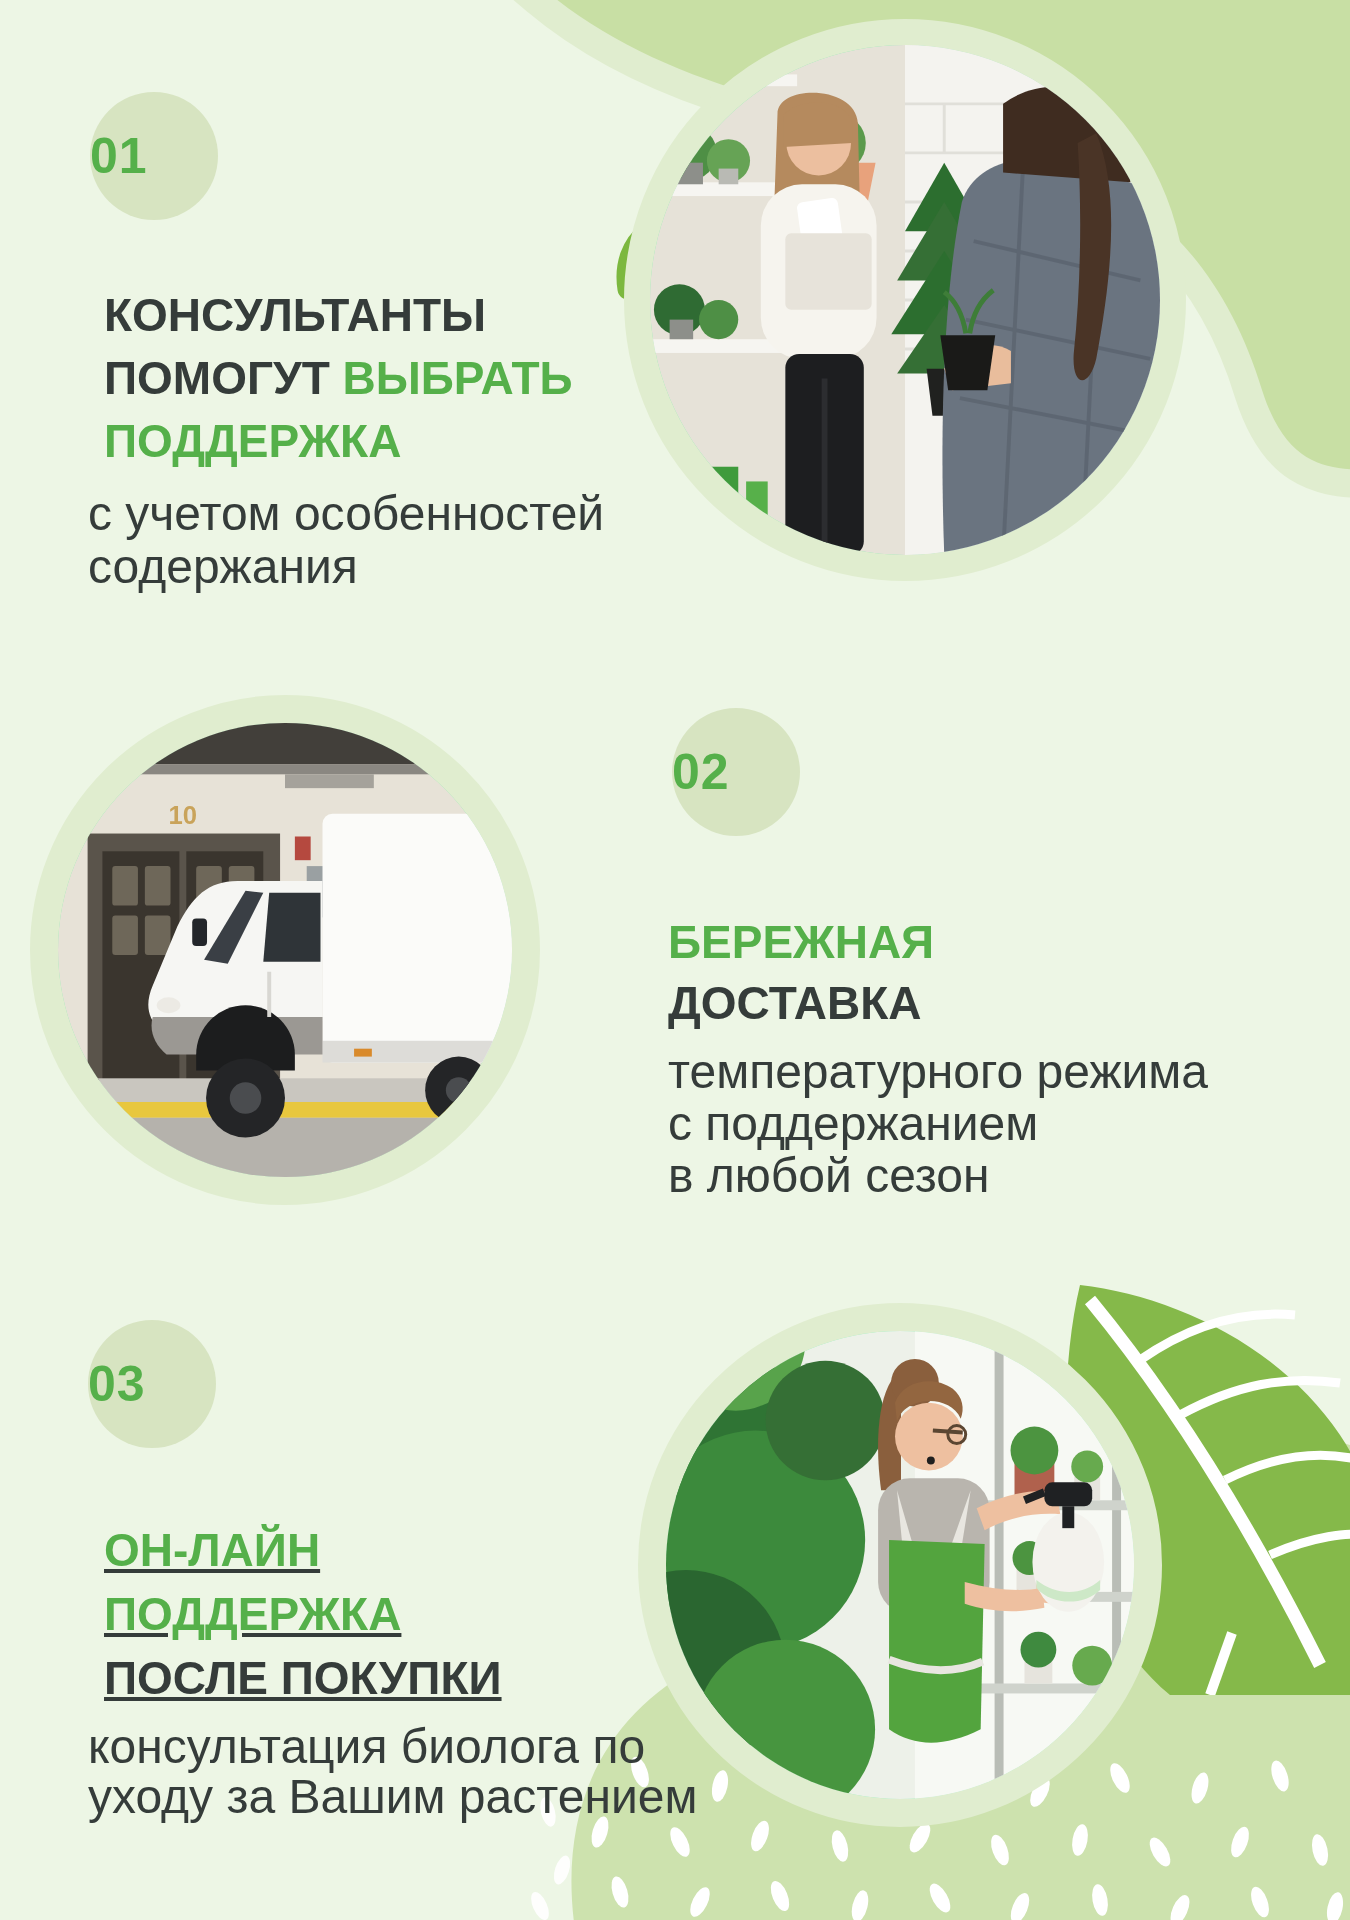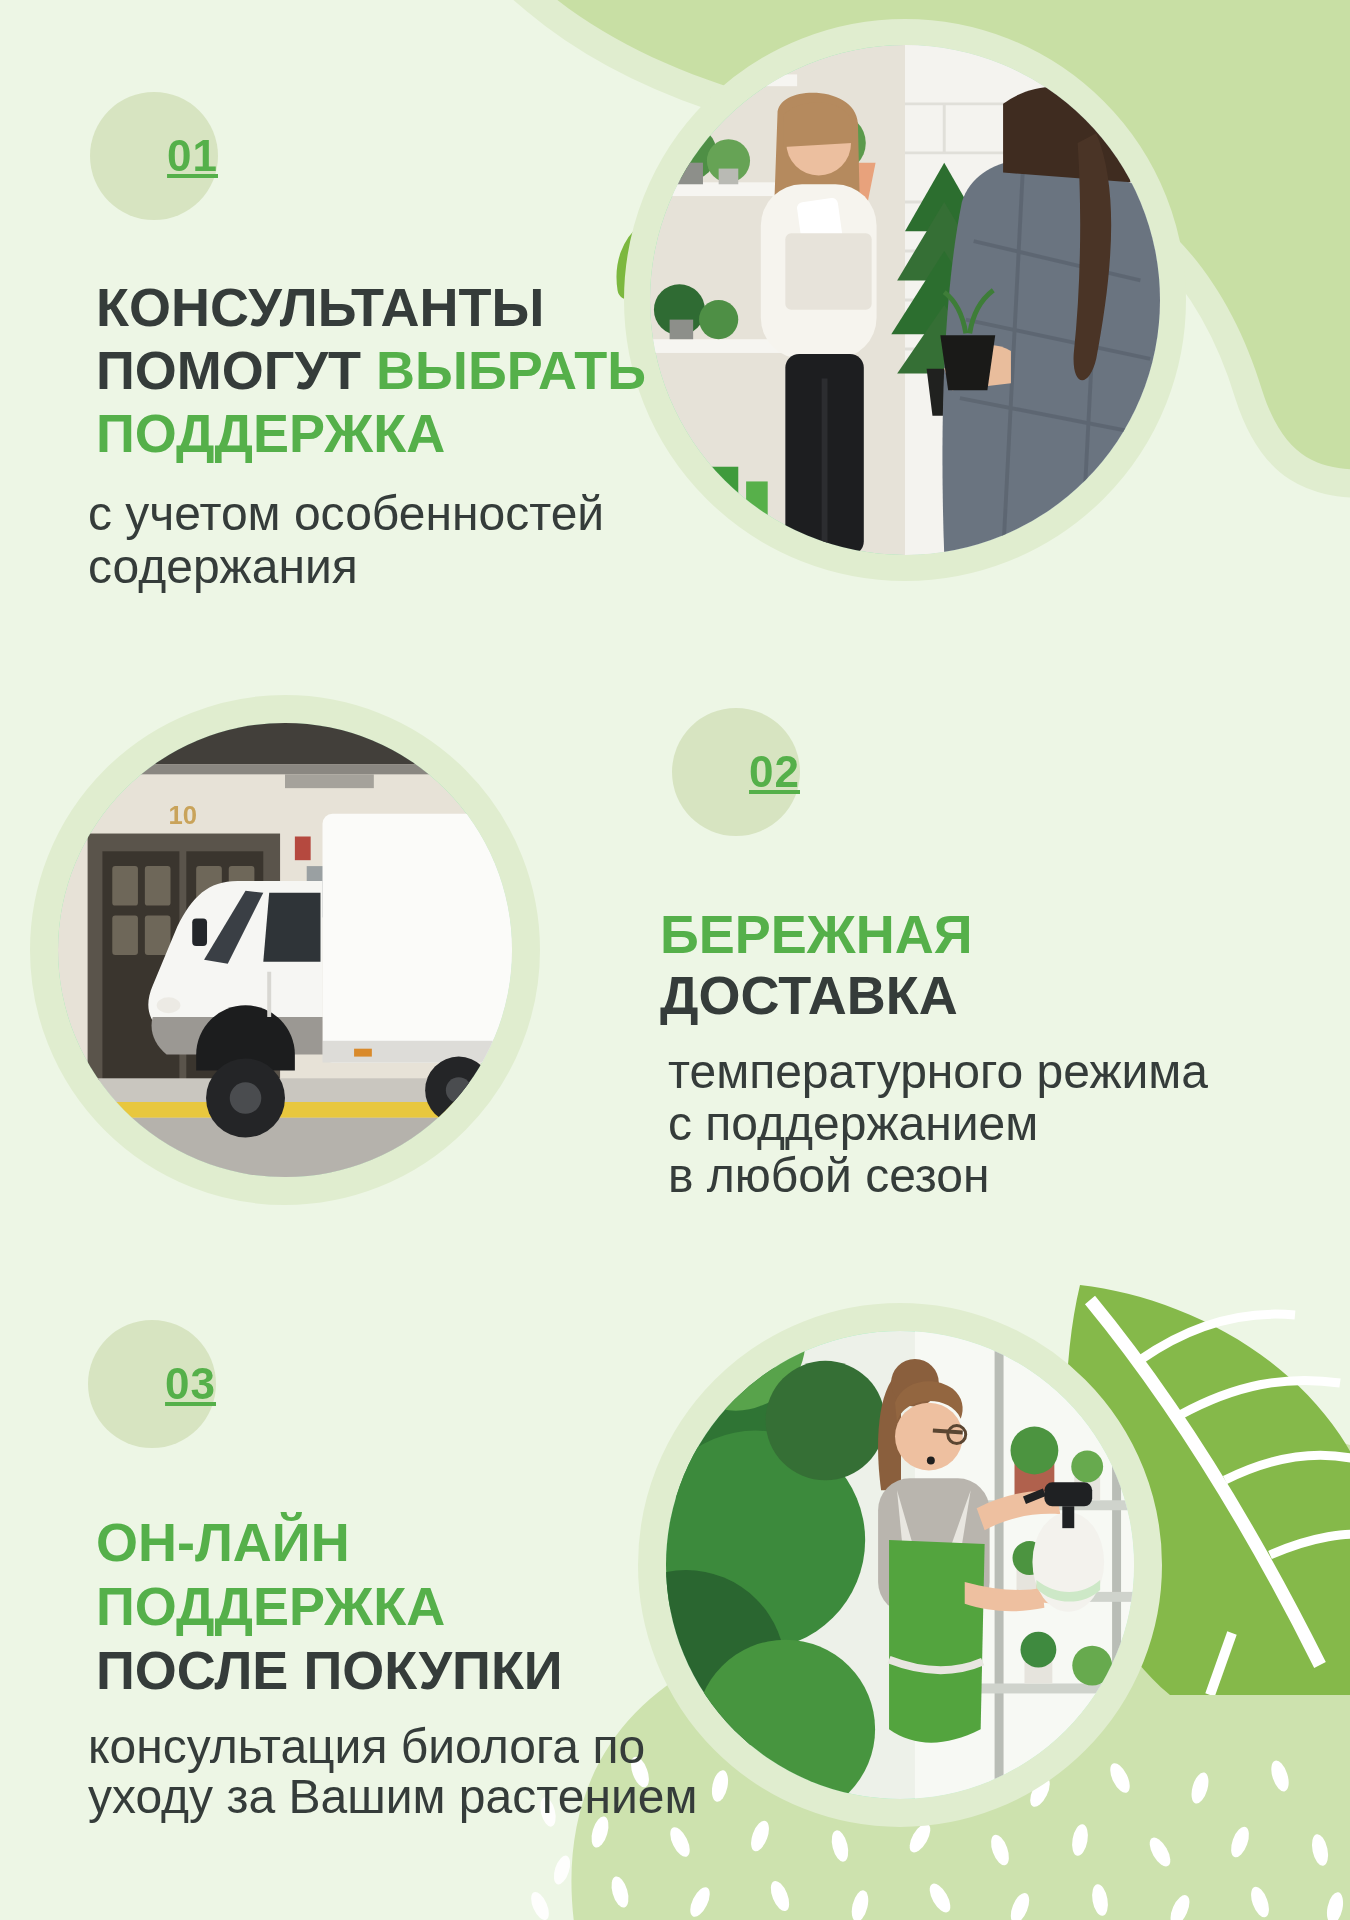--- a/index.html
+++ b/index.html
@@ -1,22 +1,22 @@
 <!DOCTYPE html>
 <html style="--bg: #edf6e5; --accent: #55b04a; --dark: #353c3a; --blob: #c8dfa4; --blob-bottom: #cde2ae; --halo: #e0edcf; --badge-bg: #d7e4c1; --leaf: #7cb83f; --leaf-dark: #85b94a;"><head>
 <meta charset="utf-8">
 <style>
   html,body{margin:0;padding:0;}
   body{font-family:"Liberation Sans","DejaVu Sans",sans-serif;background:#fff;}
   .page{position:relative;width:1350px;height:1920px;overflow:hidden;background:var(--bg,#edf6e5);}
   .deco{position:absolute;left:0;top:0;pointer-events:none;}
   .badge{position:absolute;width:128px;height:128px;border-radius:50%;
-         background:var(--badge-bg,#d7e4c1);display:flex;align-items:center;justify-content:flex-end;
-         color:var(--accent,#55b04a);font-weight:800;font-size:44px;letter-spacing:1px;text-decoration:underline;}
-  .title{position:absolute;margin:8px;font-weight:800;font-size:54px;line-height:63px;
+         background:var(--badge-bg,#d7e4c1);display:flex;align-items:center;justify-content:flex-start;
+         color:var(--accent,#55b04a);font-weight:800;font-size:50px;letter-spacing:1px;}
+  .title{position:absolute;margin:16px;font-weight:800;font-size:46px;line-height:63px;
          color:var(--dark,#353c3a);letter-spacing:0;}
   .title .line{display:block;white-space:nowrap;}
   .title .green{color:var(--accent,#55b04a);}
   .sub{position:absolute;margin:0;font-weight:400;font-size:48px;line-height:53px;color:var(--dark,#353c3a);}
   .sub .line{display:block;white-space:nowrap;}
   .ring{position:absolute;border-radius:50%;border:28px solid var(--halo,#e0edcf);box-sizing:border-box;}
   .photo{position:absolute;border-radius:50%;overflow:hidden;background:#86efac;}
   .photo svg{display:block;width:100%;height:100%;}
   svg text{font-family:"Liberation Sans","DejaVu Sans",sans-serif;}
 </style>
@@ -306,21 +306,21 @@
         <rect x="398" y="176" width="12" height="22" fill="#1f2123"></rect>
         <path d="M 380,162 L 360,170" stroke="#1f2123" stroke-width="8"></path>
       </g>
     </svg>
   </div>
 
   <div class="badge" style="left:88px;top:1320px;">
     <span>03</span>
   </div>
 
-  <h2 class="title" style="left:88px;top:1502px;line-height:64px;">
+  <h2 class="title" style="left:88px;top:1502px;line-height:64px;text-decoration:underline;">
     <span class="line"><span class="green">ОН-ЛАЙН</span></span>
     <span class="line"><span class="green">ПОДДЕРЖКА</span></span>
     <span class="line"><span class="dark">ПОСЛЕ ПОКУПКИ</span></span>
   </h2>
 
   <p class="sub" style="left:88px;top:1722px;line-height:50px;">
     <span class="line">консультация биолога по</span>
     <span class="line">уходу за Вашим растением</span>
   </p>
 

